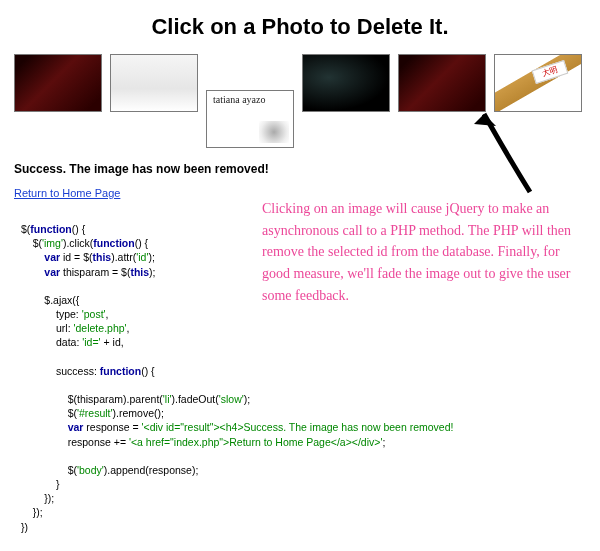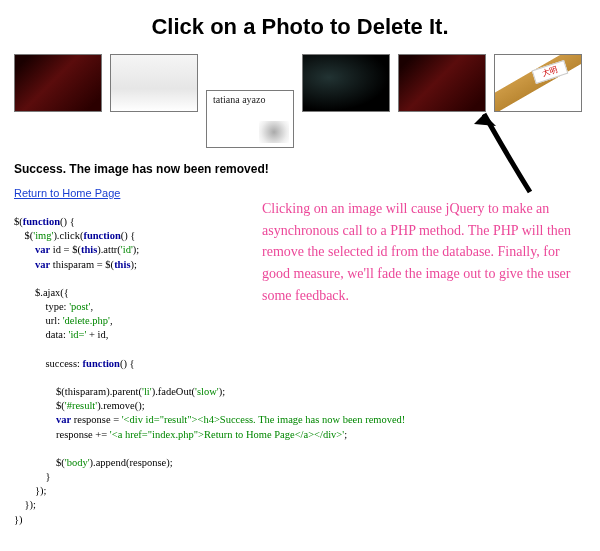--- a/index.html
+++ b/index.html
@@ -66,25 +66,25 @@
   }
   .arrow {
     position: absolute;
     top: 100px;
     left: 470px;
     width: 80px;
     height: 100px;
     pointer-events: none;
   }
   pre.code {
-    font-family: Liberation Serif, serif;
+    font-family: Liberation Sans, sans-serif;
     font-size: 10.5px;
     line-height: 1.35;
     white-space: pre;
-    margin: 0;
+    margin: 7px;
     color: #000;
   }
   pre.code .kw { color: #000099; font-weight: bold; }
   pre.code .str { color: #008700; }
   .bottom-rule {
     border: 0; border-top: 1px solid #888;
     margin: 24px 0 0 0;
   }
 </style>
 </head>

